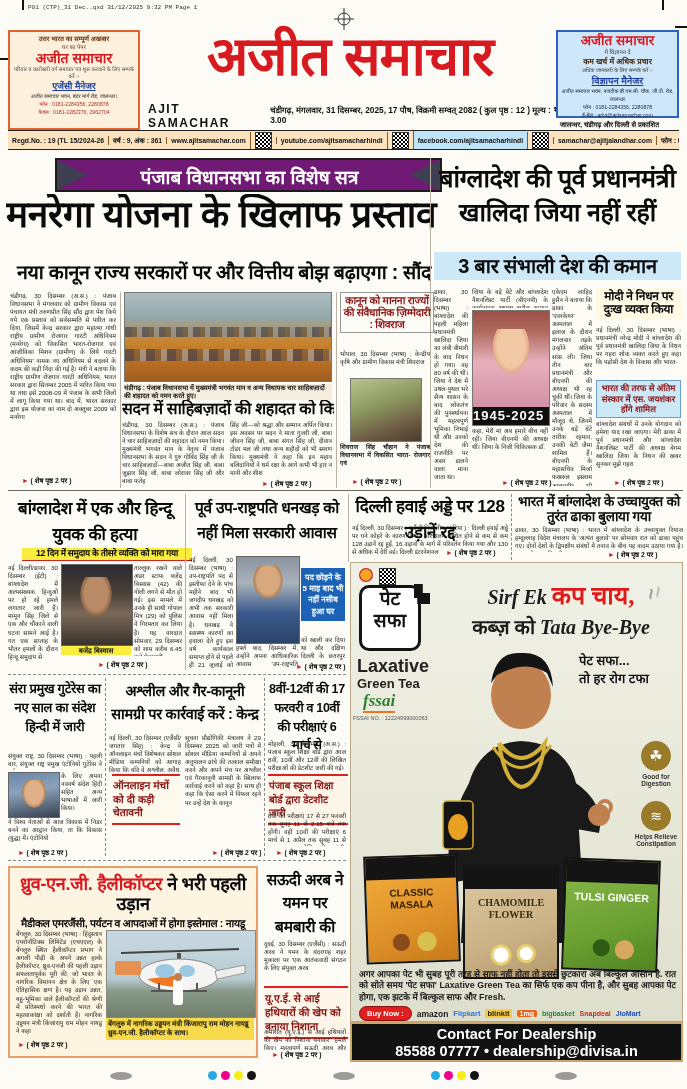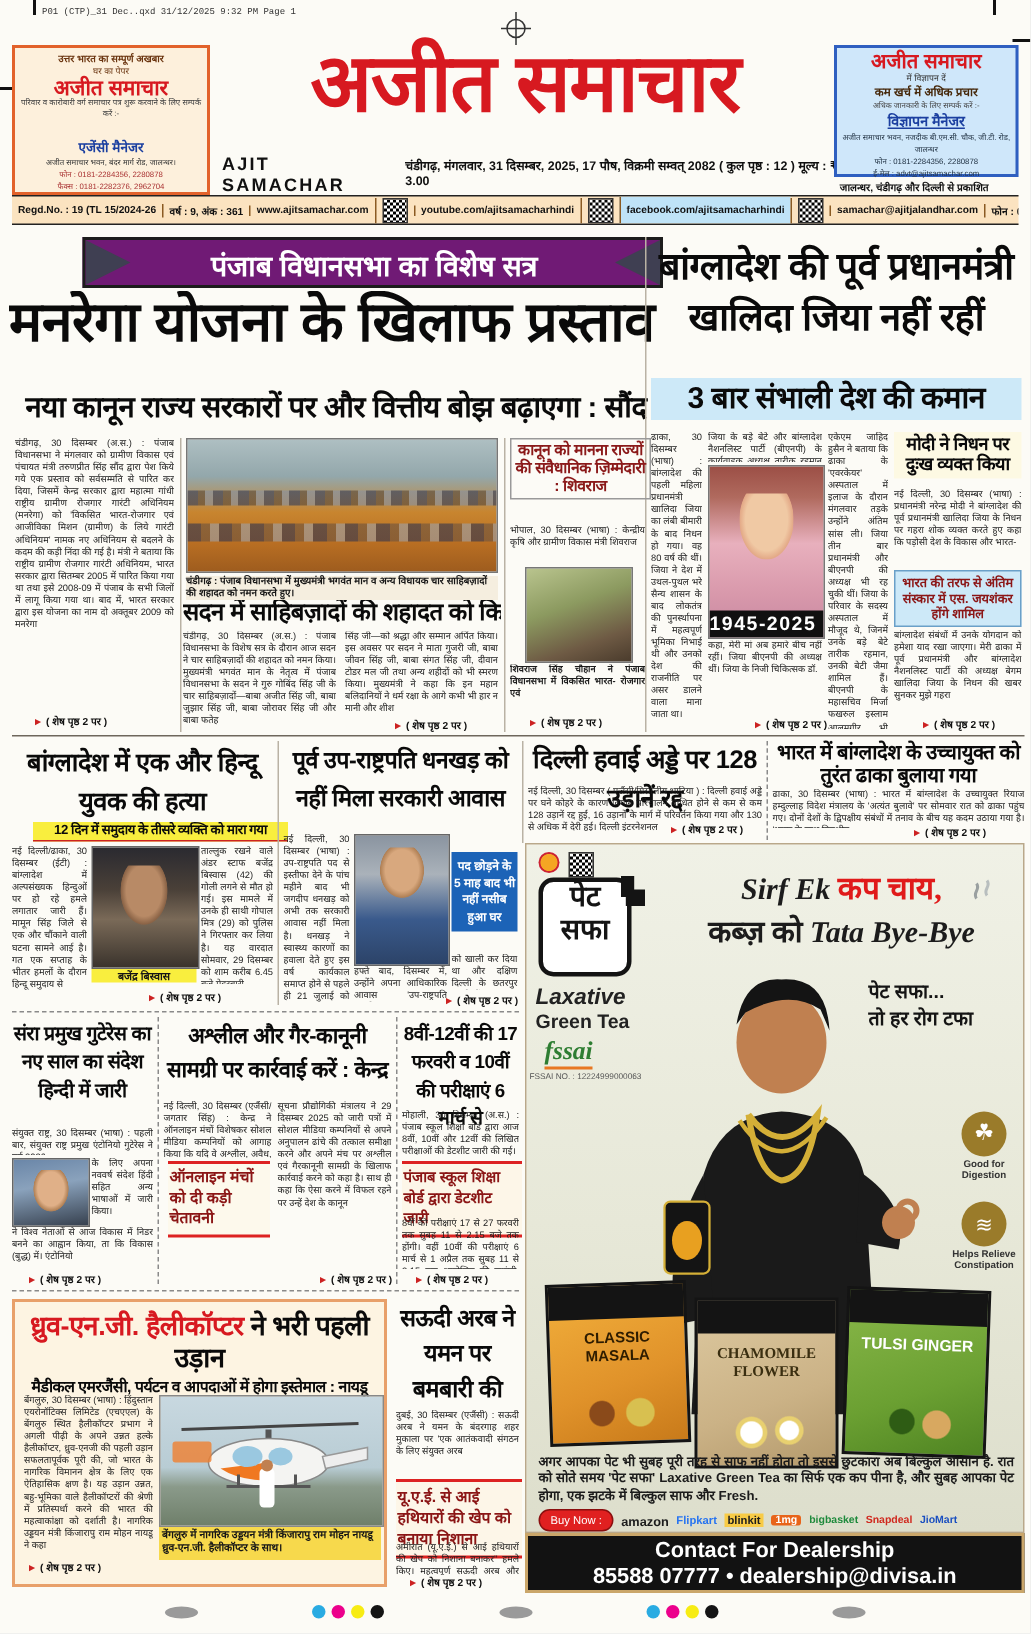--- a/index.html
+++ b/index.html
@@ -38,21 +38,21 @@
   <div class="mark" style="left:0;top:58px;width:12px;height:2px;"></div>
   <div class="mark" style="left:675px;top:26px;width:12px;height:2px;"></div>
   <div class="mark" style="left:22px;top:0;width:2px;height:10px;"></div>
   <div class="mark" style="left:662px;top:0;width:2px;height:10px;"></div>
 
   <div class="abs" style="left:8px;top:30px;width:132px;height:100px;background:#fdf0dc;border:2px solid #e2622b;box-sizing:border-box;text-align:center;padding:2px 3px;">
     <div class="b" style="font-size:6.5px;color:#6b3510;">उत्तर भारत का सम्पूर्ण अखबार</div>
     <div style="font-size:5.8px;color:#6b3510;">घर का पेपर</div>
     <div class="b" style="font-size:14px;color:#d71920;line-height:1.1;">अजीत समाचार</div>
     <div style="font-size:5.3px;color:#444;line-height:1.2;">परिवार व कारोबारी वर्ग समाचार पत्र शुरू करवाने के लिए सम्पर्क करें :-</div>
-    <div class="b" style="font-size:9px;color:#1b3fa0;margin-top:12px;">एजेंसी मैनेजर</div>
+    <div class="b" style="font-size:9px;color:#1b3fa0;text-decoration:underline;">एजेंसी मैनेजर</div>
     <div style="font-size:5.2px;color:#333;">अजीत समाचार भवन, बंदर मार्ग रोड, जालन्धर।</div>
     <div style="font-size:5.2px;color:#a33;">फोन : 0181-2284356, 2280878</div>
     <div style="font-size:5.2px;color:#a33;">फैक्स : 0181-2282376, 2962704</div>
   </div>
 
   <div class="abs b" style="left:145px;top:28px;width:410px;text-align:center;font-size:54px;line-height:1.05;color:#d71920;letter-spacing:-1px;">अजीत समाचार</div>
   <div class="abs" style="left:148px;top:102px;width:420px;display:flex;align-items:baseline;gap:7px;">
     <span class="b" style="font-size:12px;letter-spacing:1.5px;color:#111;">AJIT SAMACHAR</span>
     <span class="b" style="font-size:8.3px;color:#101010;">चंडीगढ़, मंगलवार, 31 दिसम्बर, 2025, 17 पौष, विक्रमी सम्वत् 2082 ( कुल पृष्ठ : 12 )  मूल्य : ₹ 3.00</span>
   </div>
@@ -179,28 +179,28 @@
         <path d="M8 28c-3-4 3-6 0-10" stroke="#9aa0a0" stroke-width="2" fill="none"></path>
         <path d="M15 26c-3-4 3-6 0-10" stroke="#b8bebe" stroke-width="2" fill="none"></path>
       </svg>
 
     <div class="abs" style="left:8px;top:22px;width:62px;height:66px;background:#fff;border:3px solid #141414;border-radius:10px;text-align:center;box-sizing:border-box;">
       <div class="b" style="font-size:19px;color:#141414;line-height:1.2;">पेट</div>
       <div class="b" style="font-size:19px;color:#141414;line-height:1.1;">सफा</div>
       <div class="abs" style="right:-12px;top:-4px;width:16px;height:20px;background:#141414;clip-path:polygon(0 0,55% 0,55% 45%,100% 45%,100% 100%,20% 100%,20% 70%,0 70%);"></div>
     </div>
     <div class="abs b" style="left:6px;top:94px;line-height:1.1;">
-      <div style="font-size:15px;color:#222;font-style:italic;">Laxative</div>
+      <div style="font-size:18px;color:#222;">Laxative</div>
       <div style="font-size:13px;color:#222;">Green Tea</div>
     </div>
     <div class="abs" style="left:12px;top:128px;font-size:17px;font-style:italic;font-weight:bold;color:#2e7d32;border-bottom:2px solid #e87722;font-family:Liberation Serif, serif;">fssai</div>
     <div class="abs" style="left:2px;top:152px;font-size:5.5px;color:#555;">FSSAI NO. : 12224999000063</div>
 
     <div class="abs c" style="left:90px;top:14px;width:240px;font-family:'Liberation Serif',serif;">
-      <div><span class="b" style="font-style:italic;font-size:20px;color:#1c1c1c;">Sirf Ek </span><span class="b" style="font-size:21px;color:#e01a1a;">कप चाय,</span></div>
+      <div><span class="b" style="font-style:italic;font-size:20px;color:#1c1c1c;">Sirf Ek </span><span class="b" style="font-size:25px;color:#e01a1a;">कप चाय,</span></div>
       <div style="margin-top:2px;"><span class="b" style="font-size:20px;color:#1c1c1c;">कब्ज़ को </span><span class="b" style="font-style:italic;font-size:20px;color:#1c1c1c;">Tata Bye-Bye</span></div>
     </div>
     <div class="abs" style="left:228px;top:88px;width:100px;">
       <div class="b" style="font-size:13px;color:#141414;">पेट सफा...</div>
       <div class="b" style="font-size:13px;color:#141414;">तो हर रोग टफा</div>
     </div>
 
     <svg class="abs" style="left:70px;top:80px;" width="200" height="300" viewBox="0 0 200 300">
       <ellipse cx="100" cy="52" rx="30" ry="34" fill="#c08050"></ellipse>
       <path d="M70 40 Q75 8 100 10 Q130 8 132 44 L126 30 Q105 16 76 32 Z" fill="#141414"></path>
@@ -237,21 +237,21 @@
       <div style="position:absolute;bottom:8px;left:18px;width:60px;height:28px;background:radial-gradient(circle at 30% 50%,#fff 0 7px,#e8d070 8px 10px,transparent 11px),radial-gradient(circle at 72% 45%,#fff 0 6px,#e8d070 7px 9px,transparent 10px);"></div>
     </div>
     <div class="abs" style="left:212px;top:296px;width:96px;height:112px;background:linear-gradient(160deg,#8ab84a 0%,#6ba032 60%,#4f8422 100%);border:2px solid #141414;box-sizing:border-box;transform:rotate(2deg);">
       <div style="height:22px;background:#141414;"></div>
       <div class="b c" style="font-size:10.5px;color:#fff;margin-top:8px;padding:0 4px;line-height:1.2;">TULSI GINGER</div>
       <div style="position:absolute;bottom:8px;left:20px;width:58px;height:26px;background:radial-gradient(circle at 30% 50%,#2e5c14 0 8px,transparent 9px),radial-gradient(circle at 70% 55%,#d8a860 0 9px,transparent 10px);"></div>
     </div>
 
     <div class="abs b" style="left:8px;top:406px;width:317px;font-size:8.8px;line-height:1.3;color:#1c1c1c;text-align:justify;">अगर आपका पेट भी सुबह पूरी तरह से साफ नहीं होता तो इससे छुटकारा अब बिल्कुल आसान है. रात को सोते समय 'पेट सफा' Laxative Green Tea का सिर्फ एक कप पीना है, और सुबह आपका पेट होगा, एक झटके में बिल्कुल साफ और Fresh.</div>
     <div class="abs" style="left:8px;top:443px;width:320px;display:flex;align-items:center;gap:5px;">
-      <span style="background:#e02020;color:#fff;font-weight:400;font-size:7.5px;border-radius:8px;padding:2px 7px;border:1px solid #8a0f0f;">Buy Now :</span>
+      <span style="background:#e02020;color:#fff;font-weight:700;font-size:7.5px;border-radius:8px;padding:2px 7px;border:1px solid #8a0f0f;">Buy Now :</span>
       <span class="b" style="font-size:8.5px;color:#1c1c1c;">amazon</span>
       <span class="b" style="font-size:7.5px;color:#2874f0;">Flipkart</span>
       <span class="b" style="font-size:7.5px;color:#1c1c1c;background:#f8cb46;padding:0 2px;">blinkit</span>
       <span class="b" style="font-size:7px;color:#fff;background:#e8641a;padding:0 3px;border-radius:2px;">1mg</span>
       <span class="b" style="font-size:7px;color:#1e8a3c;">bigbasket</span>
       <span class="b" style="font-size:7px;color:#d0281e;">Snapdeal</span>
       <span class="b" style="font-size:7px;color:#1a4fc0;">JioMart</span>
     </div>
   </div>
 

